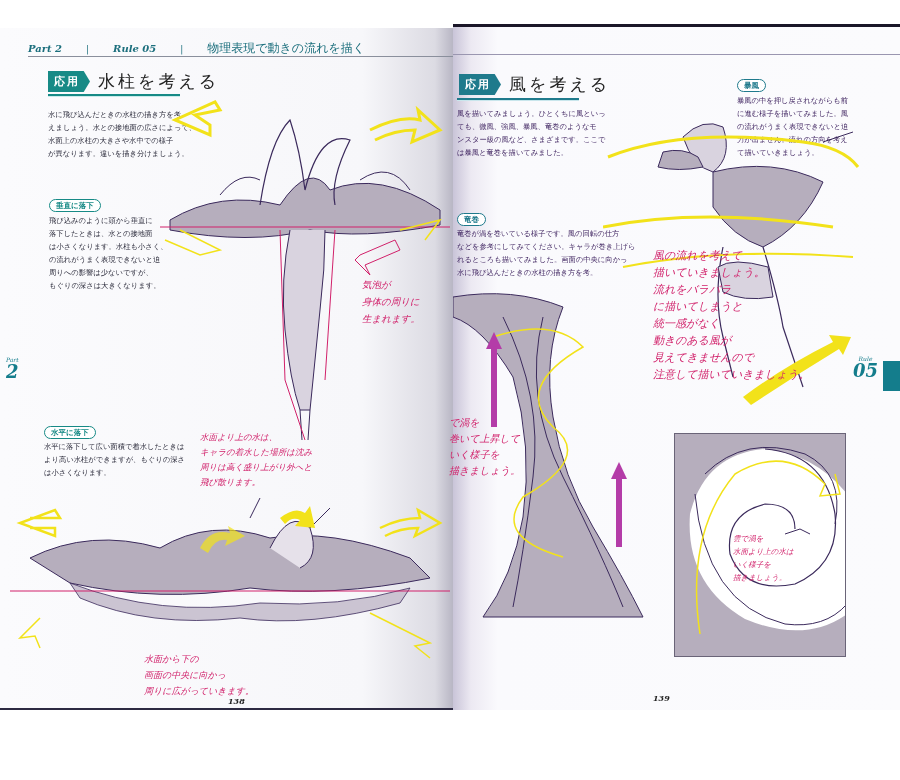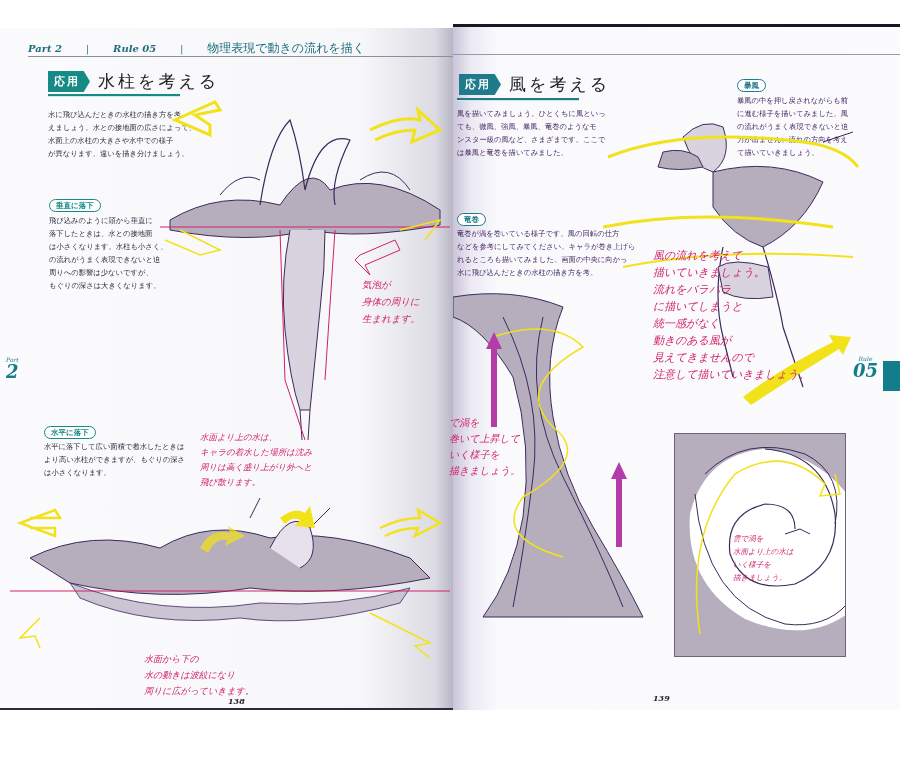--- a/index.html
+++ b/index.html
@@ -150,21 +150,21 @@
         <path d="M370 40 Q390 30 410 30 L408 22 L430 35 L405 48 L408 40 Q390 40 375 48" fill="none" stroke="#f2e21a" stroke-width="2.5"></path>
         <path d="M190 60 Q200 40 220 45 L218 38 L235 48 L215 58 L217 52 Q205 50 198 65" fill="#f2e21a" opacity="0.7"></path>
         <path d="M270 30 Q285 18 295 25 L300 18 L305 40 L285 38 L290 32 Q282 28 275 36" fill="#f2e21a"></path>
         <path d="M30 130 L10 150 L25 148 L30 160" fill="none" stroke="#f2e21a" stroke-width="1.5"></path>
         <path d="M360 125 L420 155 L405 158 L420 170" fill="none" stroke="#f2e21a" stroke-width="1.5"></path>
       </svg>
     </div>
 
     <div class="note" style="left:114px; top:623px; font-size:9px; line-height:16px;margin-left:30px;">
       <div>水面から下の</div>
-      <div>水の動きは波紋になり</div>
+      <div>画面の中央に向かっ</div>
       <div>周りに広がっていきます。</div>
     </div>
 
     <div class="side-tab" style="left:6px; top:328px;">
       <span class="small">Part</span>
       <span class="big">2</span>
     </div>
 
     <div class="page-num" style="left:228px; top:668px;">138</div>
   </div>

